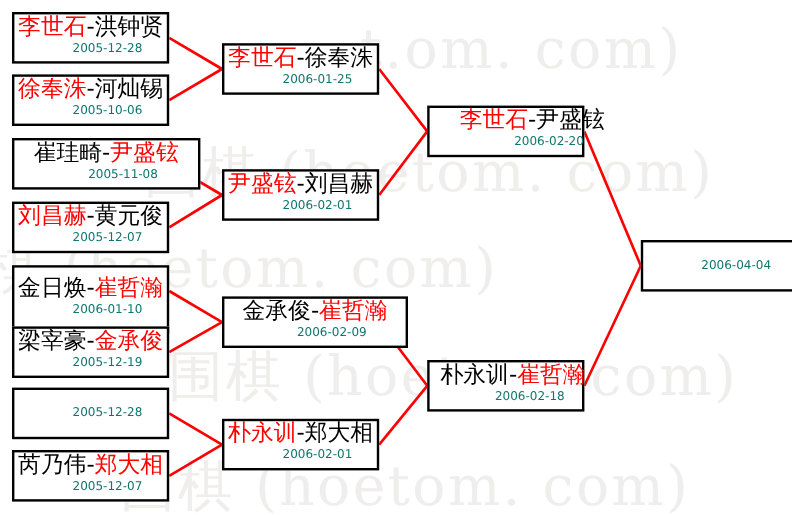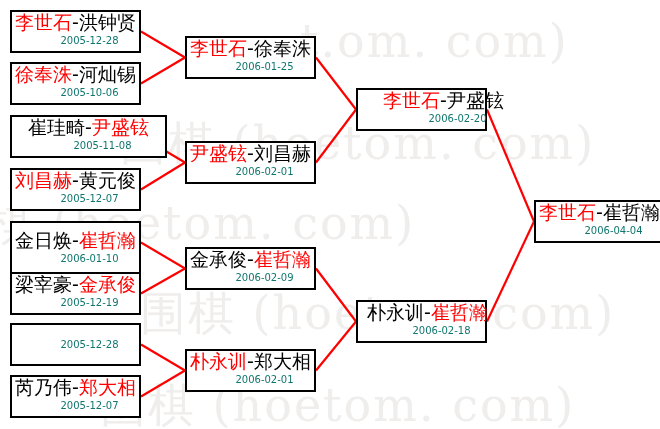--- a/index.html
+++ b/index.html
@@ -143,35 +143,34 @@
         <div class="date">2005-12-07</div>
       </div>
       <div class="match" style="left: 185px; top: 36px; width: 131px; height: 43px;">
         <div class="players"><span class="w">李世石</span><span class="sep">-</span><span class="l">徐奉洙</span></div>
         <div class="date">2006-01-25</div>
       </div>
       <div class="match" style="left: 185px; top: 141px; width: 131px; height: 43px;">
         <div class="players"><span class="w">尹盛铉</span><span class="sep">-</span><span class="l">刘昌赫</span></div>
         <div class="date">2006-02-01</div>
       </div>
-      <div class="match" style="left: 185px; top: 247px; width: 131px; height: 43px;">
+      <div class="match" style="left: 185px; top: 247px; width: 155px; height: 43px;">
         <div class="players"><span class="l">金承俊</span><span class="sep">-</span><span class="w">崔哲瀚</span></div>
         <div class="date">2006-02-09</div>
       </div>
       <div class="match" style="left: 185px; top: 349px; width: 131px; height: 43px;">
         <div class="players"><span class="w">朴永训</span><span class="sep">-</span><span class="l">郑大相</span></div>
         <div class="date">2006-02-01</div>
       </div>
       <div class="match" style="left: 356px; top: 88px; width: 131px; height: 43px; padding-left: 44px;">
         <div class="players"><span class="w">李世石</span><span class="sep">-</span><span class="l">尹盛铉</span></div>
         <div class="date">2006-02-20</div>
       </div>
       <div class="match" style="left: 356px; top: 300px; width: 131px; height: 43px; padding-left: 12px;">
         <div class="players"><span class="l">朴永训</span><span class="sep">-</span><span class="w">崔哲瀚</span></div>
         <div class="date">2006-02-18</div>
       </div>
       <div class="match" style="left: 534px; top: 200px; width: 131px; height: 43px;">
-        <div class="players"><span class="w">李世石</span><span class="sep">-</span><span class="l">崔哲瀚</span></div>
         <div class="date">2006-04-04</div>
       </div>
     </div>
 
 </div>
 
 </body></html>

